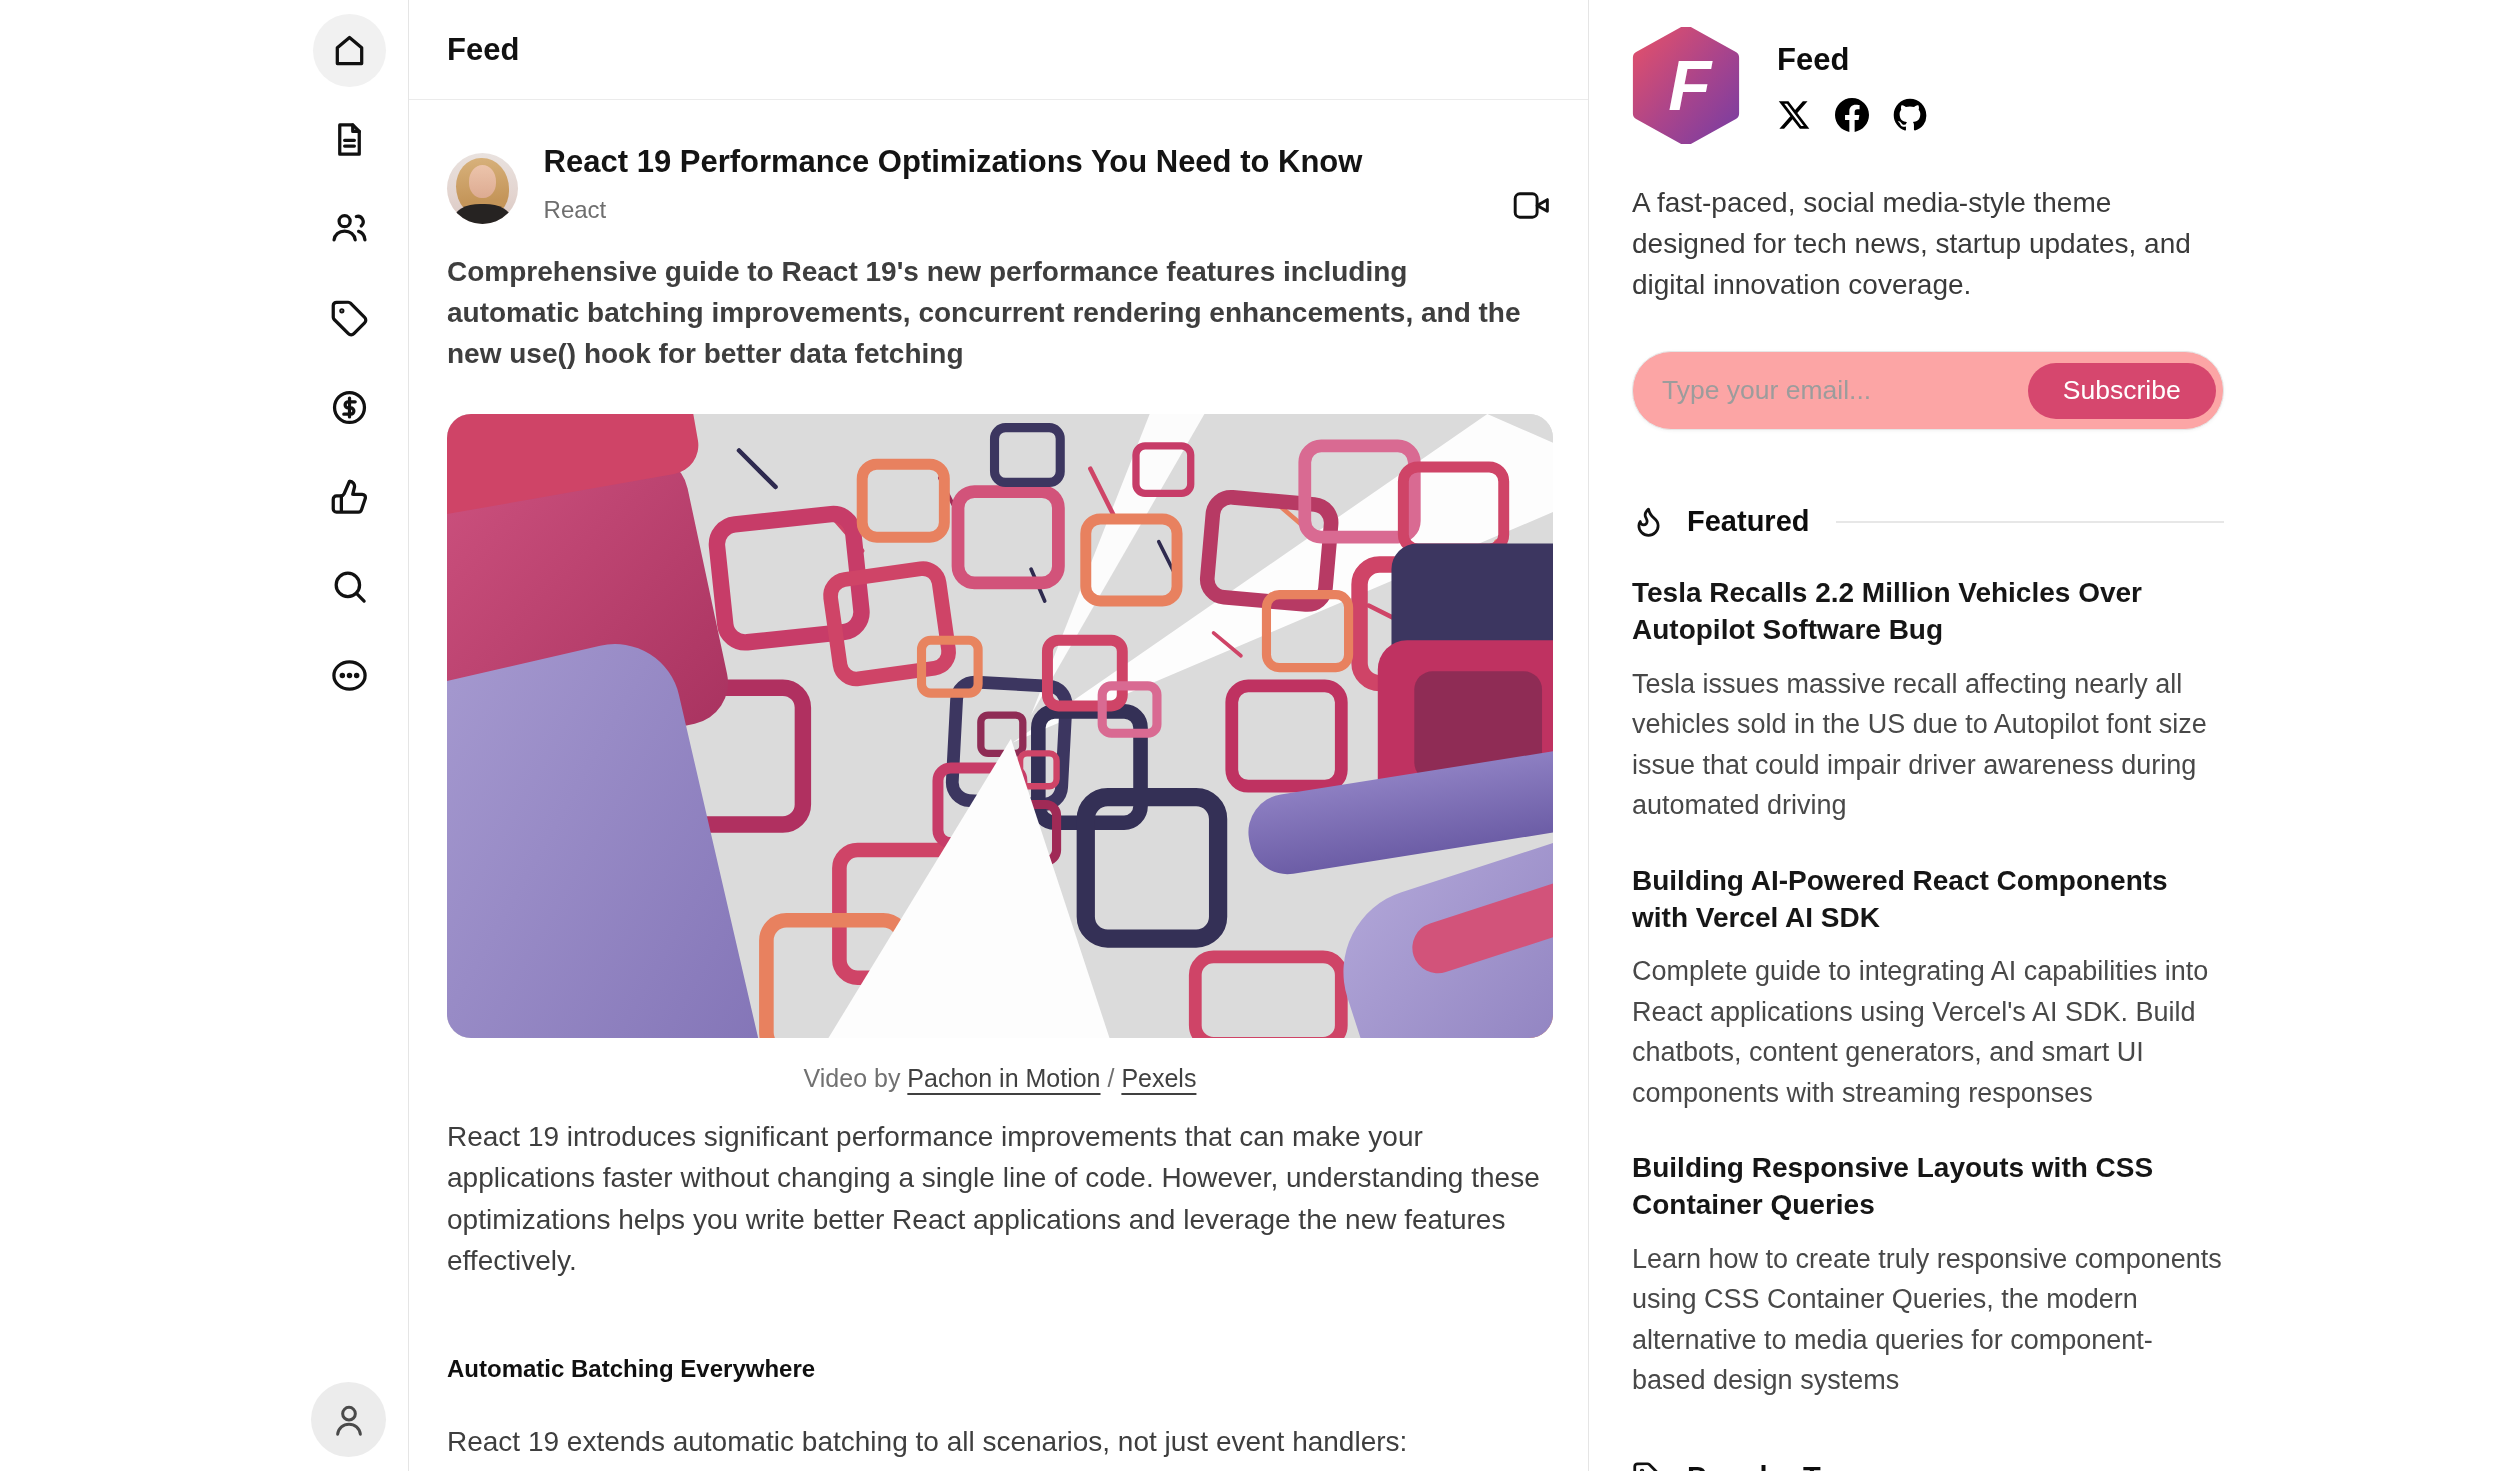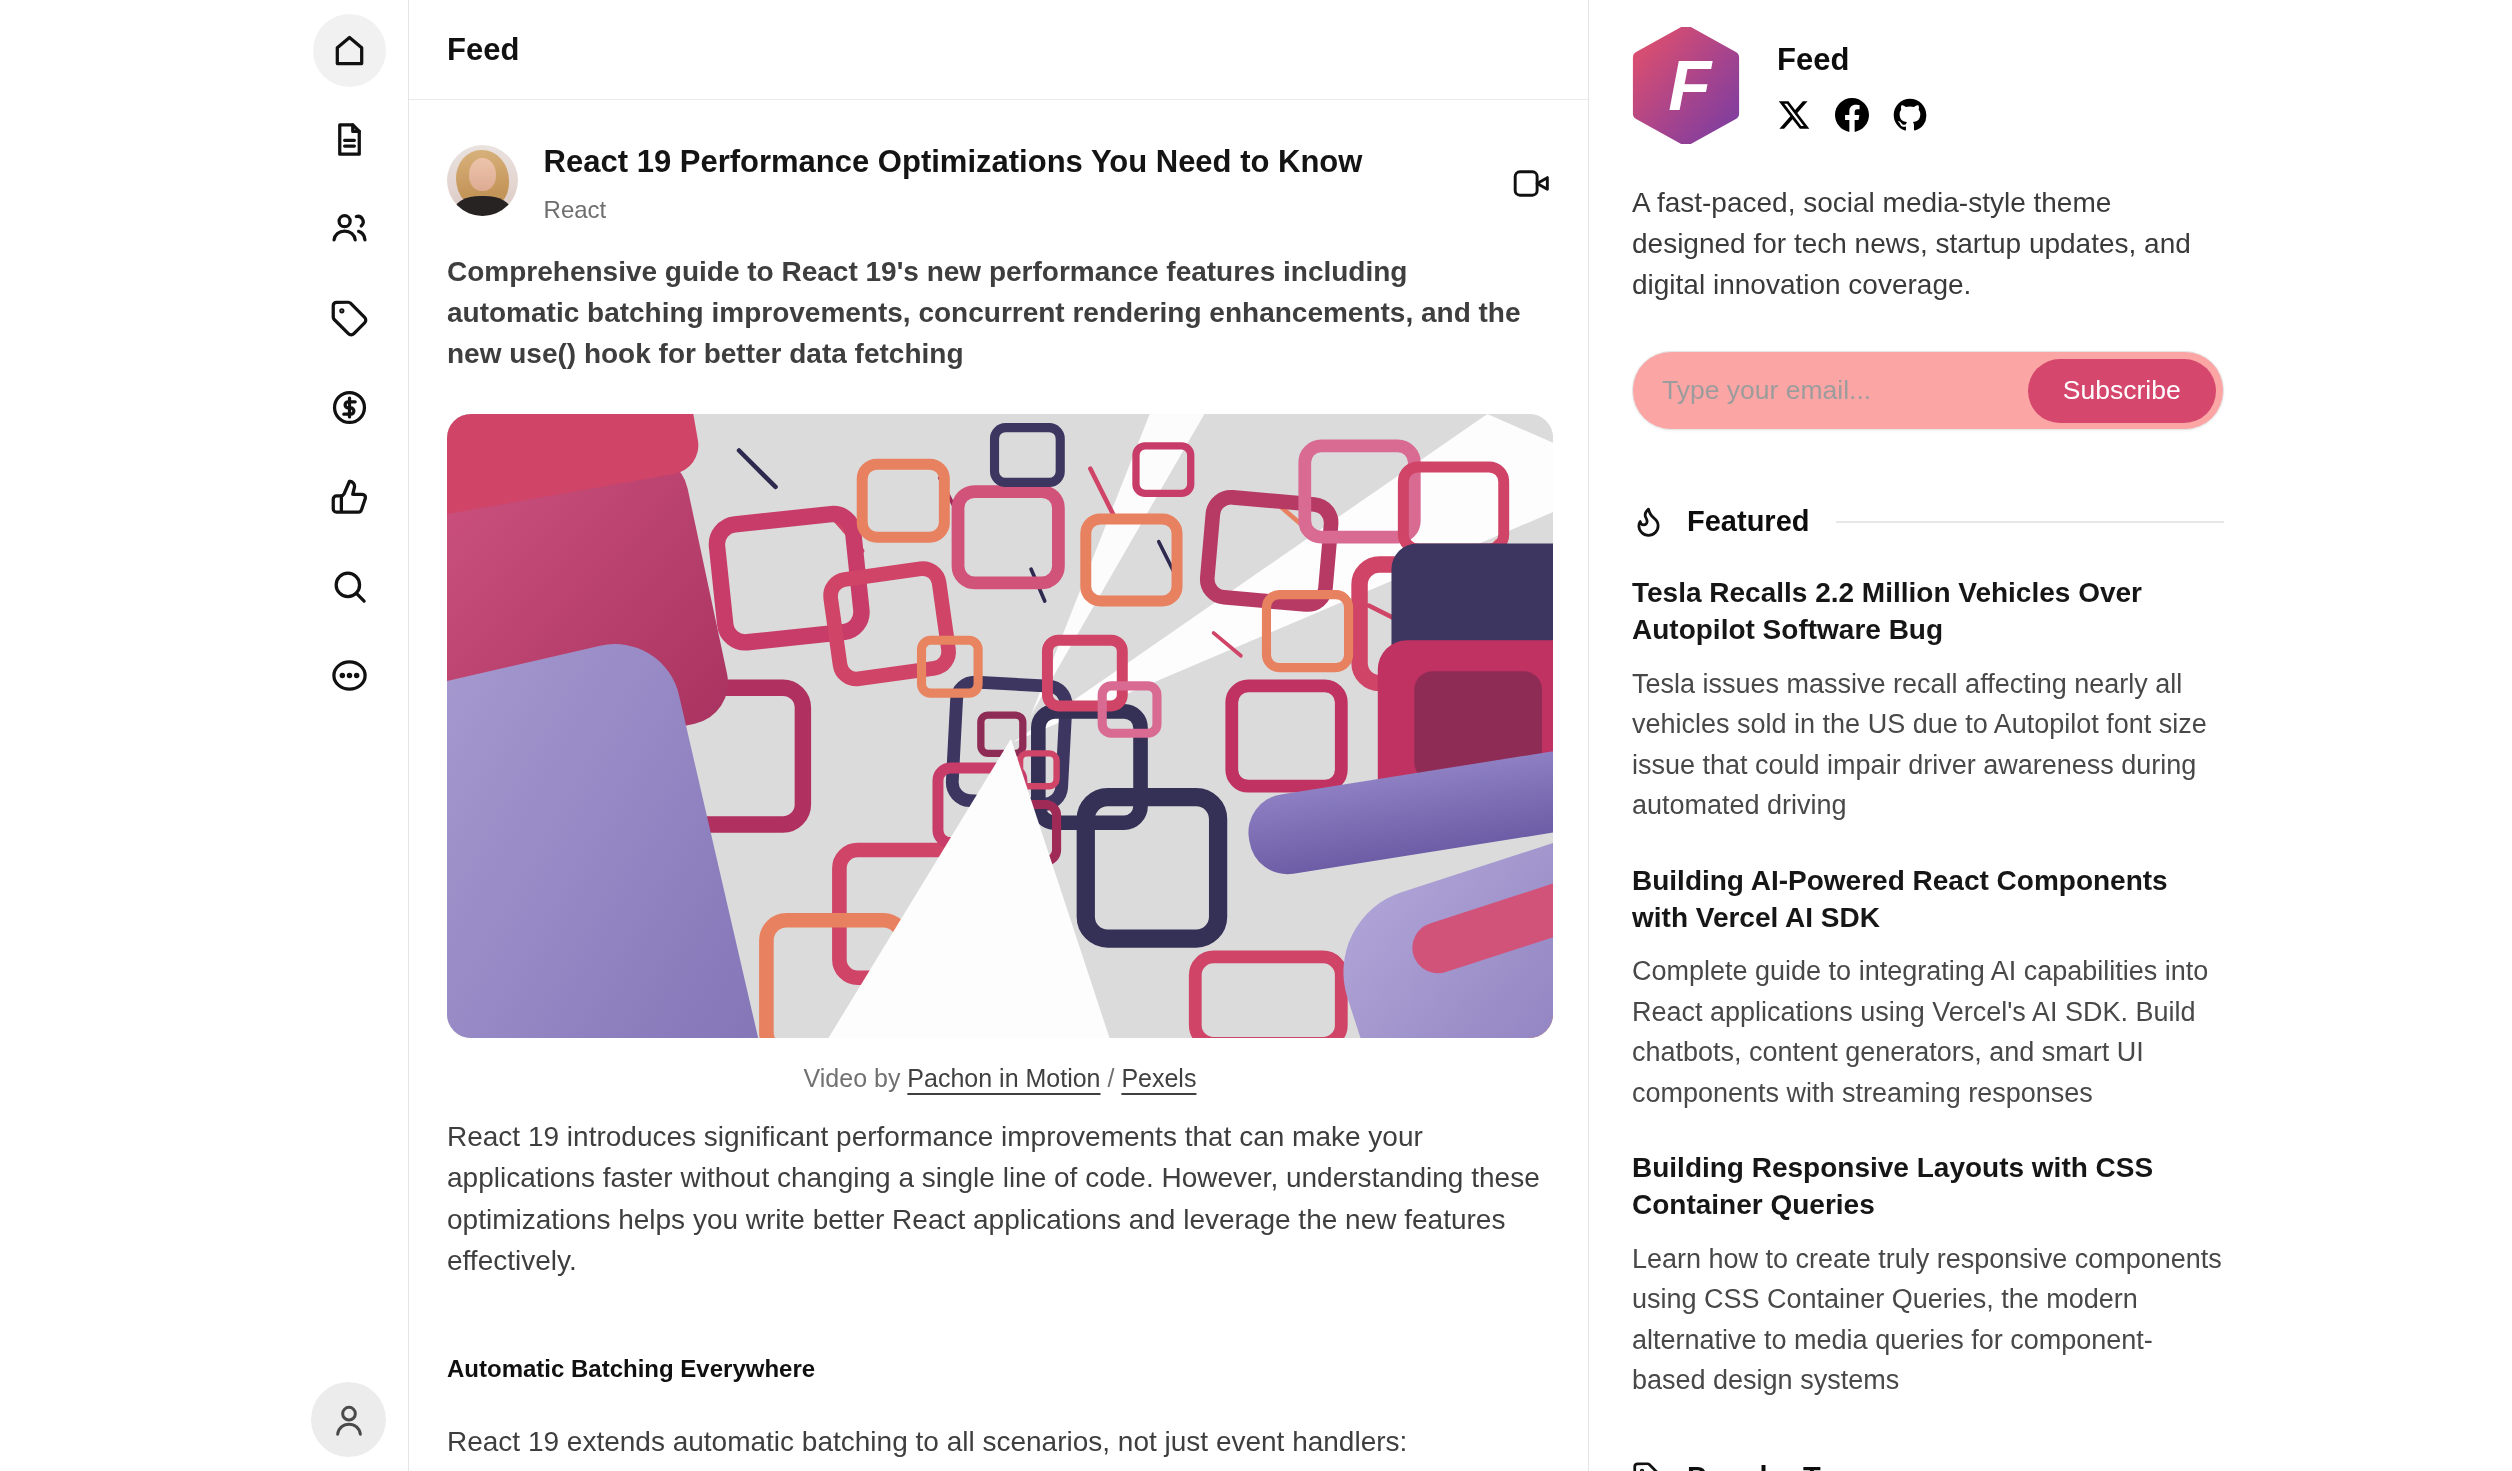--- a/index.html
+++ b/index.html
@@ -23,21 +23,21 @@
   .rail-profile svg { width:40px; height:40px; stroke:#4a4a4a; stroke-width:1.8;
                       fill:none; stroke-linecap:round; stroke-linejoin:round; }
 
   
   .main { width:1180px; flex:0 0 1180px; border-right:0.9px solid #e5e5e5; }
   .feed-header { height:100px; display:flex; align-items:center;
                  padding-left:38px; border-bottom:0.9px solid #ebebeb; }
   .feed-header h1 { font-size:31px; font-weight:bold; color:#111; }
 
   article { padding:37px 37px 0 38px; }
-  .post-head { display:flex; align-items:center; gap:25.6px; }
+  .post-head { display:flex; align-items:flex-end; gap:25.6px; }
   .avatar { width:71px; height:71px; border-radius:50%; overflow:hidden;
             position:relative; background:linear-gradient(180deg,#e9e2df 0%,#e3d4cf 60%,#d9c7c2 100%); flex:0 0 71px; }
   .avatar .hair { position:absolute; left:9px; top:5.5px; width:53px; height:60px;
                   border-radius:48% 52% 46% 54%; background:linear-gradient(175deg,#d8b27c,#c49559 70%); }
   .avatar .face { position:absolute; left:22px; top:12.8px; width:27px; height:33px;
                   border-radius:50% 50% 46% 46%; background:linear-gradient(180deg,#ecc4ab,#ddab92); }
   .avatar .torso { position:absolute; left:7.3px; bottom:-11px; width:57px; height:31px;
                    border-radius:46% 46% 0 0; background:#262322; }
   .post-meta { padding-top:5.5px; }
   .post-meta h2 { font-size:31px; font-weight:bold; line-height:1.2; color:#141414; }
@@ -72,21 +72,21 @@
   .socials svg { width:34px; height:34px; fill:#000; }
 
   .tagline { margin-top:38px; font-size:28px; line-height:1.47; color:#3a3a3a; }
 
   .newsletter { margin-top:46px; width:592px; height:79px; border:1.8px solid #e6e6e6;
                 border-radius:39px; background:#fca5a5; display:flex; align-items:center;
                 padding:0 7.3px 0 29px; box-shadow:0 0.9px 3.7px rgba(0,0,0,.05); }
   .newsletter input { flex:1; border:none; outline:none; font-size:26.5px;
                       font-family:"Liberation Sans", sans-serif; color:#222; background:transparent; }
   .newsletter input::placeholder { color:#9c9c9c; }
-  .newsletter button { height:64px; border:none; border-radius:32px; padding:0 35px;
+  .newsletter button { height:56px; border:none; border-radius:32px; padding:0 35px;
                        background:#d6476e; color:#fff; font-size:26.5px;
                        font-family:"Liberation Sans", sans-serif; cursor:pointer; }
 
   .sec-head { display:flex; align-items:center; margin-top:75px; }
   .sec-head.tags-head { margin-top:60px; }
   .sec-head svg { width:33px; height:33px; stroke:#111; stroke-width:2; fill:none;
                   stroke-linecap:round; stroke-linejoin:round; }
   .sec-head .sec-title { font-size:29px; font-weight:bold; margin-left:22px; color:#0d0d0d; }
   .sec-head .rule { flex:1; height:1.8px; background:#e7e7e7; margin-left:27px; }
 

